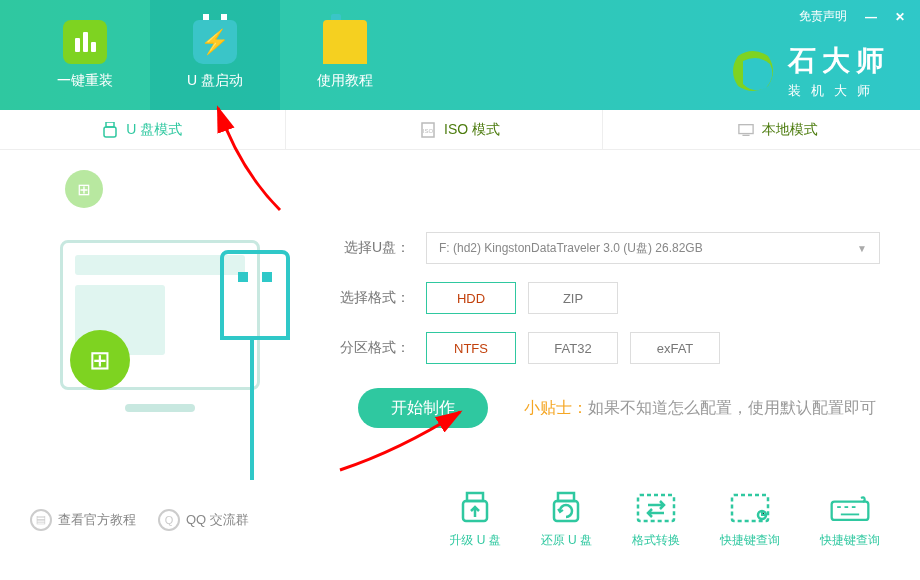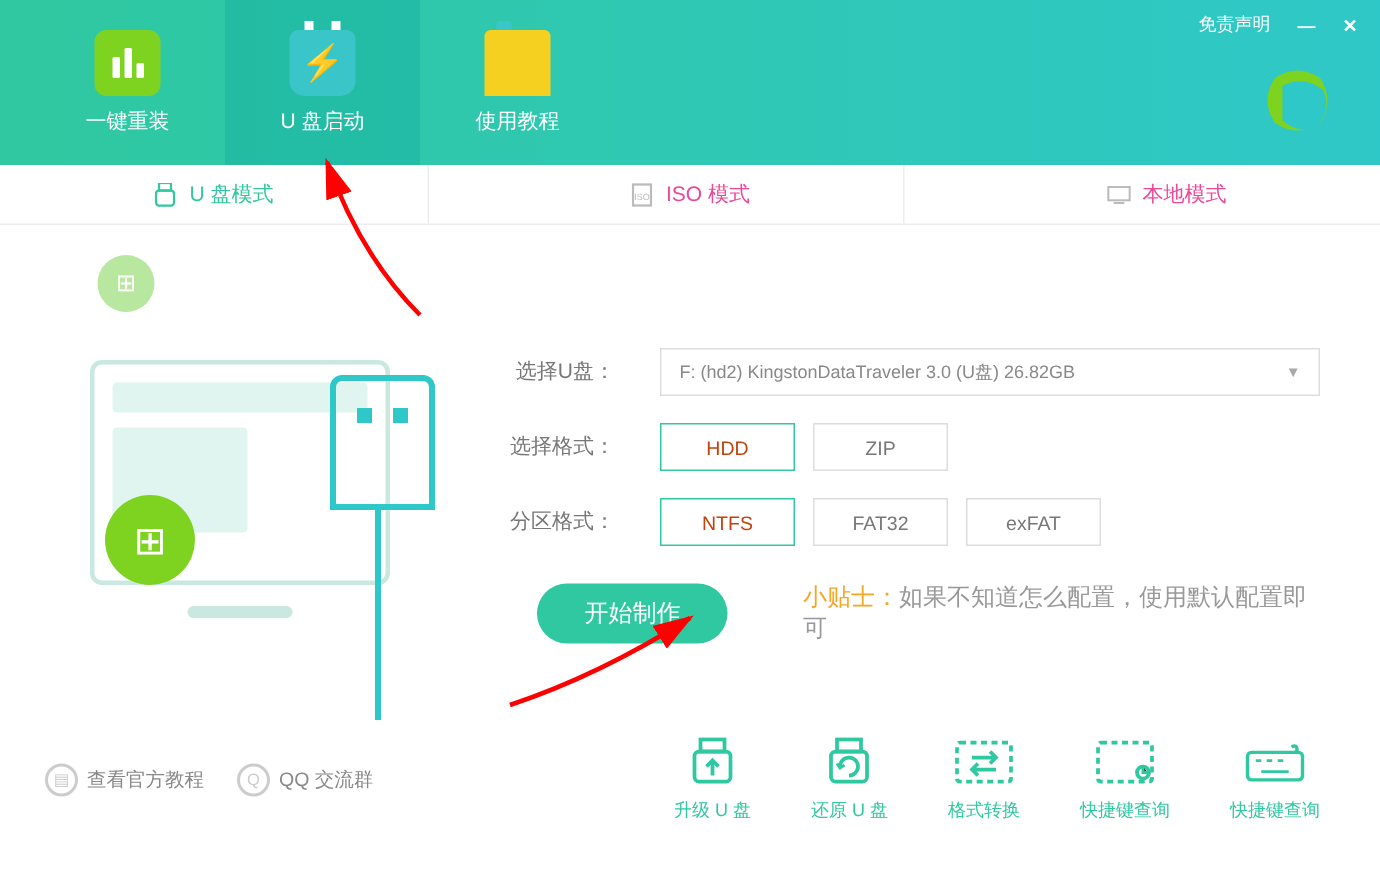--- a/index.html
+++ b/index.html
@@ -18,40 +18,40 @@
 .bolt { color: #fff; font-size: 24px; }
 
 .right-controls { position: absolute; right: 15px; top: 8px; display: flex; gap: 18px; color: #fff; font-size: 12px; align-items: center; }
 .logo-area { position: absolute; right: 30px; top: 42px; display: flex; align-items: center; gap: 10px; }
 .logo-icon { width: 50px; height: 50px; }
 .logo-text { color: #fff; letter-spacing: 6px; }
 .logo-text .main { font-size: 28px; font-weight: bold; }
 .logo-text .sub { font-size: 13px; letter-spacing: 10px; margin-top: 2px; }
 
 .mode-tabs { height: 40px; display: flex; border-bottom: 1px solid #eee; gap: 32px; }
-.mode-tab { flex: 1; display: flex; align-items: center; justify-content: center; gap: 8px; font-size: 14px; color: #ec4899; cursor: pointer; border-right: 1px solid #eee; }
+.mode-tab { flex: 1; display: flex; align-items: center; justify-content: center; gap: 8px; font-size: 14px; color: #4d7c0f; cursor: pointer; border-right: 1px solid #eee; }
 .mode-tab:last-child { border-right: none; }
 .mode-tab.active { color: #2fc8a0; }
 .mode-icon { width: 16px; height: 16px; display: inline-flex; align-items: center; justify-content: center; }
 
 .content { display: flex; padding: 30px 40px 10px 40px; height: 330px; }
 .illustration { width: 240px; position: relative; }
 .monitor { position: absolute; top: 60px; left: 20px; width: 200px; height: 150px; border: 3px solid #c8e8e0; border-radius: 8px; }
 .monitor::before { content: ""; position: absolute; top: 12px; left: 12px; right: 12px; height: 20px; background: #e0f5f0; border-radius: 3px; }
 .monitor::after { content: ""; position: absolute; top: 42px; left: 12px; width: 90px; height: 70px; background: #e0f5f0; border-radius: 3px; }
 .monitor-stand { position: absolute; bottom: -25px; left: 50%; transform: translateX(-50%); width: 70px; height: 8px; background: #c8e8e0; border-radius: 4px; }
 .win-badge { position: absolute; top: 150px; left: 30px; width: 60px; height: 60px; background: #7ed321; border-radius: 50%; display: flex; align-items: center; justify-content: center; color: #fff; font-size: 26px; }
 .win-badge.small { top: -10px; left: 25px; width: 38px; height: 38px; background: #b8e8a0; font-size: 16px; }
 .usb-plug { position: absolute; top: 70px; left: 180px; width: 70px; height: 90px; border: 4px solid #2fc8c8; border-radius: 8px 8px 0 0; }
 .usb-plug::before { content: ""; position: absolute; top: 18px; left: 14px; width: 10px; height: 10px; background: #2fc8c8; }
 .usb-plug::after { content: ""; position: absolute; top: 18px; right: 14px; width: 10px; height: 10px; background: #2fc8c8; }
 .usb-cable { position: absolute; top: 160px; left: 210px; width: 4px; height: 140px; background: #2fc8c8; }
 
 .form-area { flex: 1; padding-left: 60px; padding-top: 52px; }
-.form-row { display: flex; align-items: center; margin-bottom: 18px; gap: 30px; }
+.form-row { display: flex; align-items: center; margin-bottom: 18px; gap: 16px; }
 .form-label { width: 70px; font-size: 14px; color: #777; text-align: right; }
 .select-box { flex: 1; max-width: 480px; height: 32px; border: 1px solid #ddd; padding: 0 12px; display: flex; align-items: center; justify-content: space-between; font-size: 12px; color: #888; cursor: pointer; }
 .option-group { display: flex; gap: 12px; }
 .option-btn { width: 90px; height: 32px; border: 1px solid #ddd; display: flex; align-items: center; justify-content: center; font-size: 13px; color: #777; cursor: pointer; }
 .option-btn.selected { border-color: #2fc8a0; color: #c2410c; }
 .start-btn { width: 130px; height: 40px; background: #2fc8a0; color: #fff; border-radius: 20px; display: flex; align-items: center; justify-content: center; font-size: 16px; cursor: pointer; margin-left: 18px; }
 .tip { font-size: 16px; color: #999; margin-left: 20px; }
 .tip-label { color: #f5a623; }
 
 .footer { display: flex; align-items: center; justify-content: space-between; padding: 10px 40px 20px 30px; }
@@ -99,20 +99,24 @@
     <span>免责声明</span>
     <span style="cursor:pointer;font-weight:bold">—</span>
     <span style="cursor:pointer;font-weight:bold">✕</span>
   </div>
 
   <div class="logo-area">
     <svg class="logo-icon" viewBox="0 0 50 50">
       <path d="M10 10 Q25 0 40 10 Q50 25 40 40 Q25 50 10 40 Q0 25 10 10" fill="#7ed321"></path>
       <path d="M15 15 Q30 8 42 18 Q48 30 38 42 Q25 48 15 38" fill="#2fc8c8"></path>
     </svg>
+    <div class="logo-text">
+      <div class="main">石大师</div>
+      <div class="sub">装机大师</div>
+    </div>
   </div>
 </div>
 
 <div class="mode-tabs">
   <div class="mode-tab active">
     <span class="mode-icon">
       <svg width="14" height="16" viewBox="0 0 14 16">
           <rect x="3" y="0" width="8" height="5" fill="none" stroke="#2fc8a0" stroke-width="1.5"></rect>
           <rect x="1" y="5" width="12" height="10" rx="2" fill="none" stroke="#2fc8a0" stroke-width="1.5"></rect>
         </svg>

